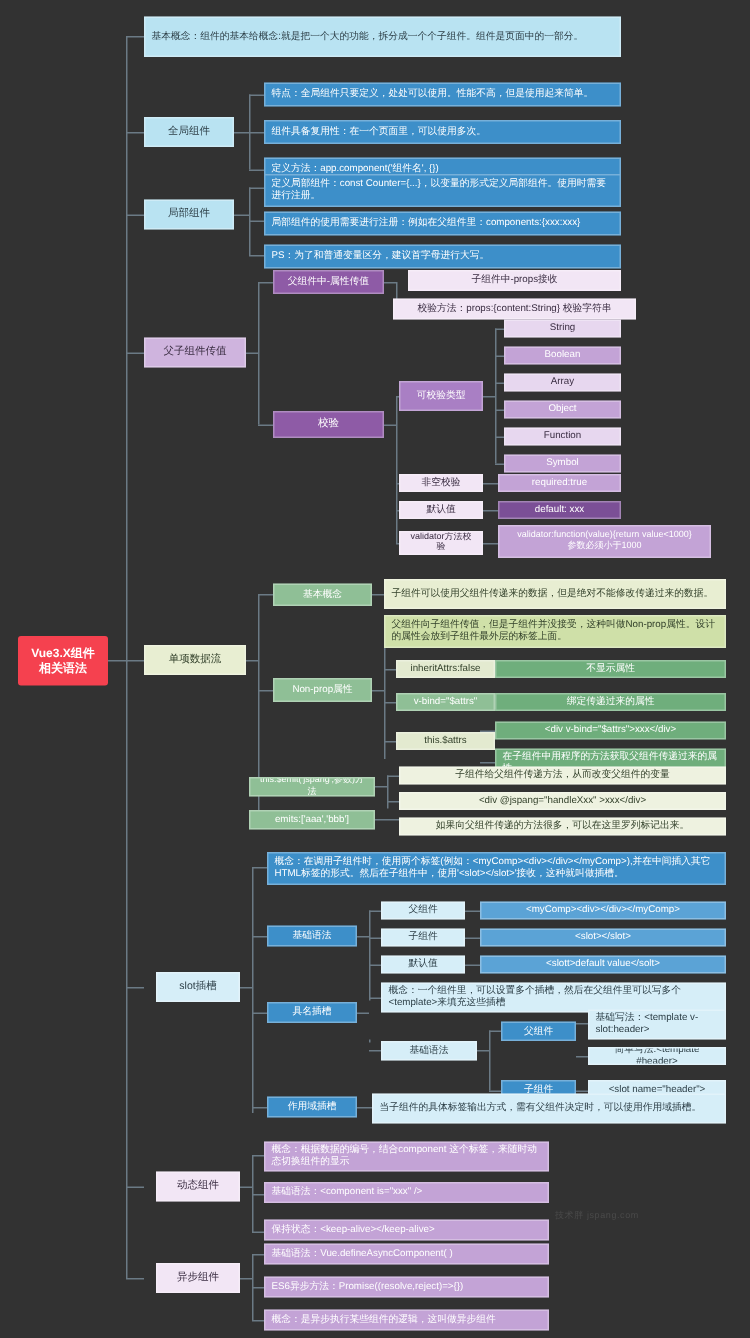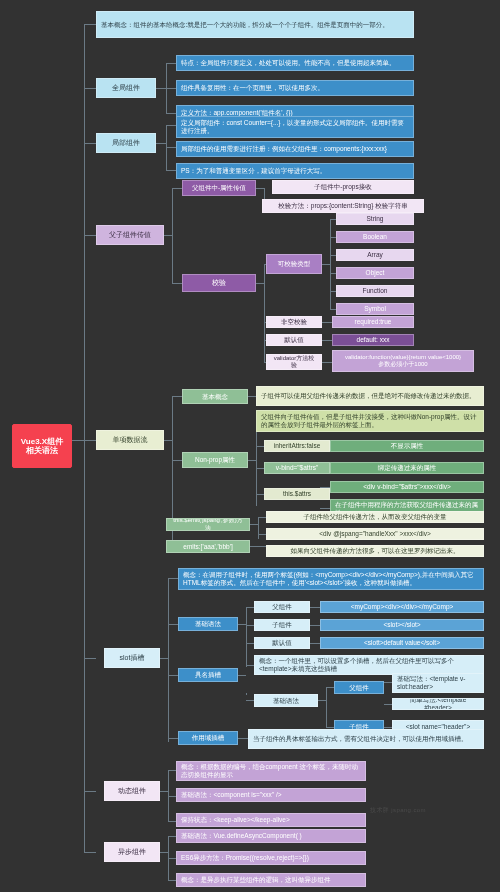--- a/index.html
+++ b/index.html
@@ -198,21 +198,21 @@
   <div class="ln lnh" style="left:168px;top:770px;width:8px;"></div>
   <div class="ln lnh" style="left:168px;top:796px;width:8px;"></div>
   <div class="ln lnh" style="left:168px;top:821px;width:8px;"></div>
 
   <div class="ln lnh" style="left:160px;top:852px;width:8px;"></div>
   <div class="ln lnv" style="left:168px;top:836px;height:44px;"></div>
   <div class="ln lnh" style="left:168px;top:836px;width:8px;"></div>
   <div class="ln lnh" style="left:168px;top:858px;width:8px;"></div>
   <div class="ln lnh" style="left:168px;top:880px;width:8px;"></div>
 
-  <div class="node root" style="left:12px;top:424px;width:60px;height:44px;">
+  <div class="node root" style="left:12px;top:424px;width:60px;height:33px;">
     <span style="white-space:pre-line;">Vue3.X组件
 相关语法</span>
   </div>
 
   <div class="node bl-lite lft" style="left:96px;top:11px;width:318px;height:27px;font-size:6.5px;">
     <span>基本概念：组件的基本给概念:就是把一个大的功能，拆分成一个个子组件。组件是页面中的一部分。</span>
   </div>
 
   <div class="node bl-lite ctr" style="left:96px;top:78px;width:60px;height:20px;font-size:7px;">
     <span>全局组件</span>

